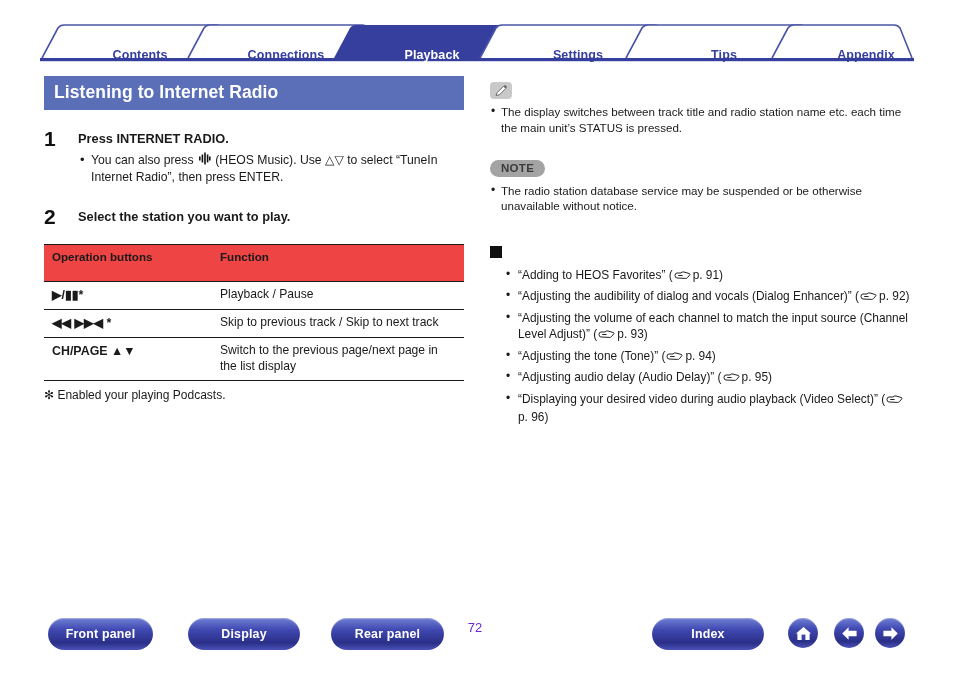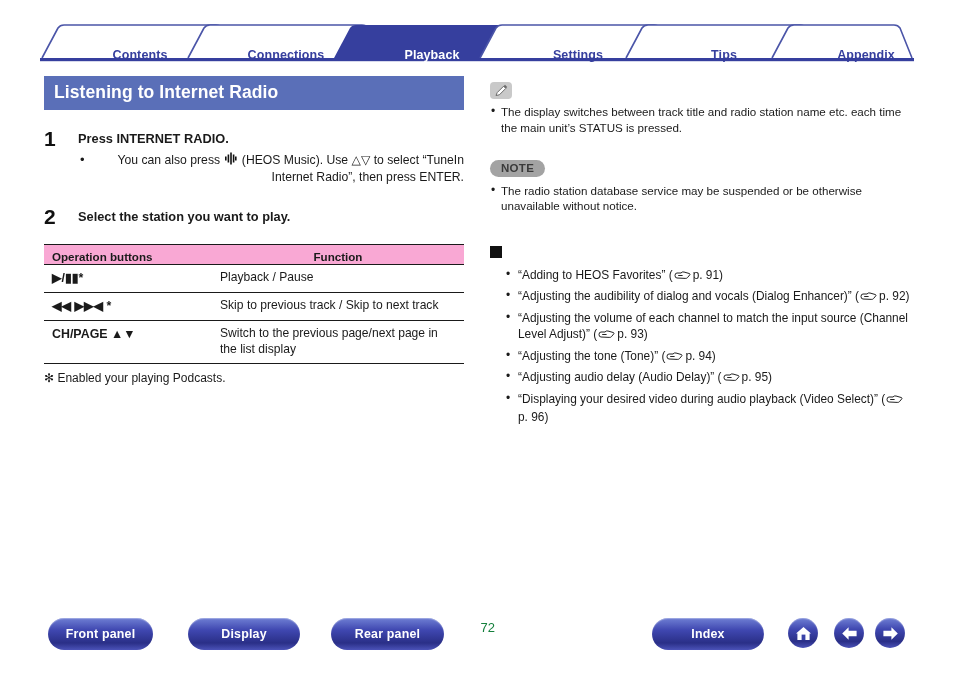--- a/index.html
+++ b/index.html
@@ -48,21 +48,21 @@
   .step { display: flex; margin-top: 18px; }
   .step-num {
     font-size: 21px; font-weight: bold;
     width: 34px; flex: 0 0 34px;
     line-height: 1.05;
     color: #111;
   }
   .step-body { flex: 1 1 auto; }
   .step-title { font-size: 12.8px; font-weight: bold; padding-top: 3px; }
 
-  .sub-list { margin: 6px 0 0 0; padding: 0; list-style: none; text-align: right; }
+  .sub-list { margin: 6px 0 0 0; padding: 0; list-style: none; }
   .sub-list li {
     position: relative;
     padding-left: 13px;
     font-size: 12.2px;
     line-height: 1.34;
     margin-bottom: 2px;
   }
   .sub-list li::before {
     content: "•";
     position: absolute; left: 2px; top: -1px;
@@ -76,29 +76,29 @@
   }
 
   
   table.optable {
     width: 420px;
     border-collapse: collapse;
     margin-top: 16px;
     font-size: 12.1px;
   }
   table.optable th {
-    background: #f9a8d4;
+    background: #ef4444;
     font-size: 11.6px;
     font-weight: bold;
-    padding: 5px 8px 1px 8px;
+    padding: 5px 8px 18px 8px;
     border-top: 1.6px solid #1a1a1a;
     border-bottom: 1.6px solid #1a1a1a;
     text-align: left;
   }
-  table.optable th.fn { text-align: center; }
+  table.optable th.fn { }
   table.optable td {
     padding: 5px 8px 6px 8px;
     border-bottom: 1px solid #1a1a1a;
     vertical-align: top;
     line-height: 1.3;
   }
   table.optable td.btn-cell { width: 168px; font-weight: bold; font-size: 12.4px; }
   table.optable tr:last-child td { border-bottom: 1.6px solid #1a1a1a; }
   .note-star { font-size: 12px; margin-top: 7px; }
 
@@ -179,22 +179,22 @@
   }
   .circ {
     position: absolute;
     width: 30px; height: 30px; border-radius: 50%;
     background: linear-gradient(180deg,#6f7fd4 0%, #3f47b0 38%, #2a2f87 78%, #4b52b8 100%);
     display: flex; align-items: center; justify-content: center;
     box-shadow: inset 0 1px 1px rgba(255,255,255,.3);
   }
   .pagenum {
     position: absolute; left: 455px; top: 620px;
-    width: 40px; text-align: right;
-    font-size: 13px; color: #15803d;
+    width: 40px; text-align: center;
+    font-size: 13px; color: #6d28d9;
   }
 </style>
 </head>
 <body>
 
 <div class="tabbar">
   <svg width="874" height="40" viewBox="0 0 874 40">
 
     <path d="M2,36 L18,6 Q20,3 24,3 L176,3 Q180,3 182,6 L198,36" fill="#ffffff" stroke="#4b55a8" stroke-width="1.6" stroke-linejoin="round"></path>
     <path d="M148,36 L164,6 Q166,3 170,3 L322,3 Q326,3 328,6 L344,36" fill="#ffffff" stroke="#4b55a8" stroke-width="1.6" stroke-linejoin="round"></path>

